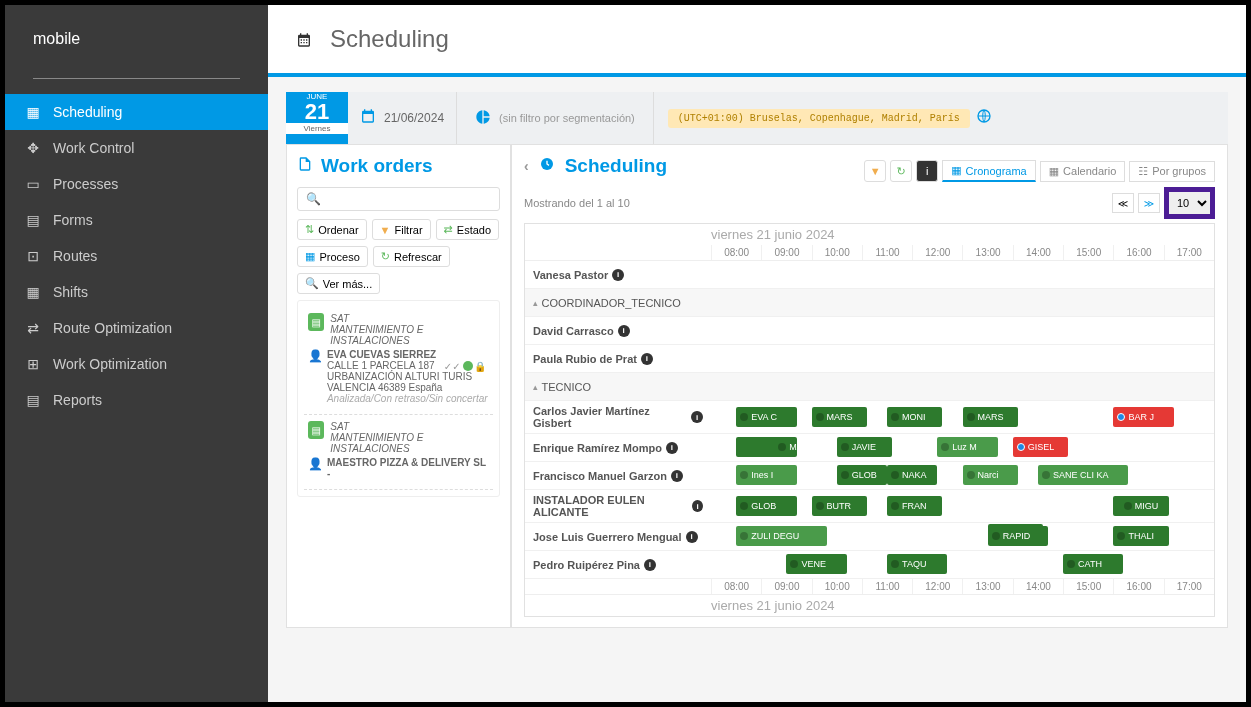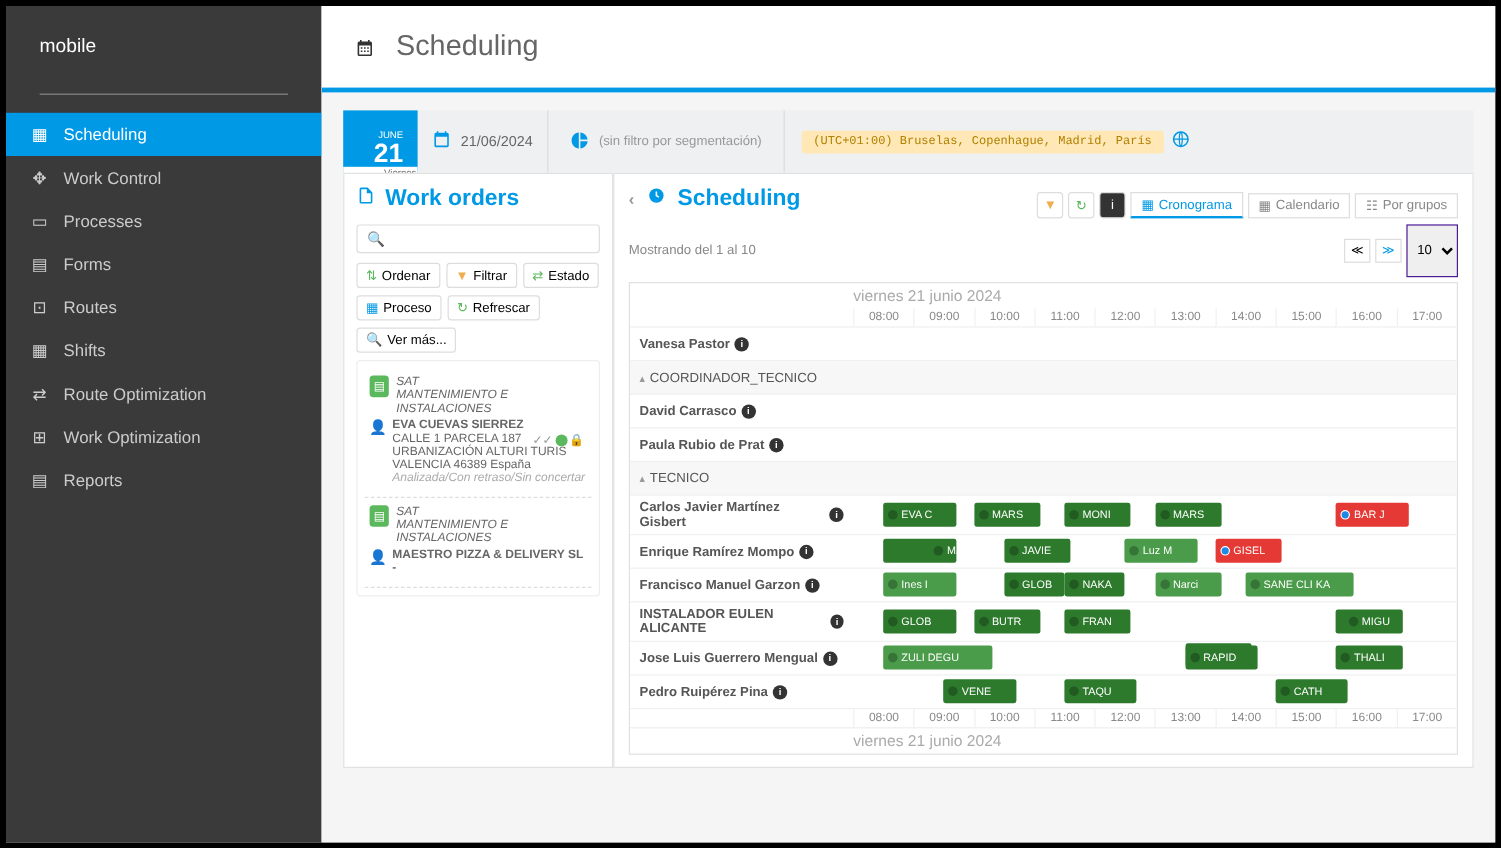--- a/index.html
+++ b/index.html
@@ -13,21 +13,21 @@
 .nav { margin-top: 15px; }
 .nav-item { display: flex; align-items: center; padding: 10px 20px; font-size: 14px; cursor: pointer; gap: 12px; }
 .nav-item.active { background: #0099e5; color: #fff; }
 .nav-icon { width: 16px; height: 16px; display: inline-flex; align-items: center; justify-content: center; }
 .main { flex: 1; display: flex; flex-direction: column; background: #f5f5f5; overflow: hidden; }
 .header { background: #fff; padding: 18px 28px; display: flex; align-items: center; gap: 18px; border-bottom: 4px solid #0099e5; }
 .header-title { font-size: 24px; color: #666; font-weight: 300; }
 .header-icon { font-size: 28px; color: #333; }
 .content { padding: 15px 18px; flex: 1; overflow: auto; }
 .topbar { background: #eef0f2; display: flex; align-items: stretch; height: 52px; }
-.datebox { background: #0099e5; color: #fff; text-align: right; padding: 16px 12px; width: 62px; }
+.datebox { background: #0099e5; color: #fff; text-align: center; padding: 0 12px; width: 62px; }
 .datebox-month { font-size: 8px; }
 .datebox-day { font-size: 22px; font-weight: bold; line-height: 1; }
 .datebox-weekday { font-size: 8px; background: #fff; color: #666; padding: 1px; margin: 0 -12px; }
 .date-picker { display: flex; align-items: center; gap: 8px; padding: 0 12px; border-right: 1px solid #ddd; }
 .date-picker-icon { color: #0099e5; font-size: 18px; cursor: pointer; }
 .date-picker-text { font-size: 12px; color: #666; }
 .seg-filter { display: flex; align-items: center; gap: 8px; padding: 0 18px; border-right: 1px solid #ddd; font-size: 11px; color: #999; }
 .tz-badge { display: flex; align-items: center; padding: 0 14px; }
 .tz-chip { background: #ffe8b5; color: #b08000; font-size: 10px; padding: 4px 10px; border-radius: 3px; font-family: Liberation Mono, monospace; }
 .tz-icon { margin-left: 6px; color: #0099e5; }
@@ -51,21 +51,21 @@
 .wo-status .dot { width: 10px; height: 10px; background: #5cb85c; border-radius: 50%; }
 .toolbar-right { display: flex; align-items: center; gap: 4px; margin-left: auto; }
 .tool-btn { border: 1px solid #ddd; width: 22px; height: 22px; border-radius: 3px; display: inline-flex; align-items: center; justify-content: center; font-size: 11px; cursor: pointer; background: #fff; }
 .view-tab { border: 1px solid #ddd; padding: 3px 8px; font-size: 11px; color: #888; cursor: pointer; display: inline-flex; align-items: center; gap: 4px; }
 .view-tab.active { color: #0099e5; border-bottom: 2px solid #0099e5; }
 .sched-top { display: flex; align-items: center; justify-content: space-between; margin-bottom: 4px; }
 .showing { font-size: 11px; color: #888; }
 .pager { display: flex; align-items: center; gap: 4px; }
 .pager-btn { border: 1px solid #ddd; width: 22px; height: 20px; display: inline-flex; align-items: center; justify-content: center; font-size: 10px; cursor: pointer; }
 .pager-btn.blue { color: #0099e5; }
-.pager-select { border: 1px solid #4c1d95; font-size: 11px; padding: 14px 4px; }
+.pager-select { border: 5px solid #4c1d95; font-size: 11px; padding: 4px 4px; }
 .gantt { border: 1px solid #e1e1e1; overflow: auto;}
 .gantt-date { font-size: 13px; color: #aaa; padding: 3px 0 3px 186px; }
 .gantt-header { display: flex; border-bottom: 1px solid #eee; }
 .gantt-names { width: 186px; flex-shrink: 0; }
 .gantt-hours { flex: 1; display: flex; }
 .hour { flex: 1; font-size: 10px; color: #888; text-align: center; padding: 2px 0; border-left: 1px solid #f0f0f0; }
 .gantt-body { }
 .gantt-row { display: flex; border-bottom: 1px solid #f0f0f0; min-height: 27px; align-items: center; }
 .gantt-row.group { background: #f7f7f7; font-size: 10px; color: #888; }
 .row-name { width: 186px; flex-shrink: 0; font-size: 11px; color: #555; padding: 4px 8px; display: flex; align-items: center; gap: 4px; font-weight: bold;}

